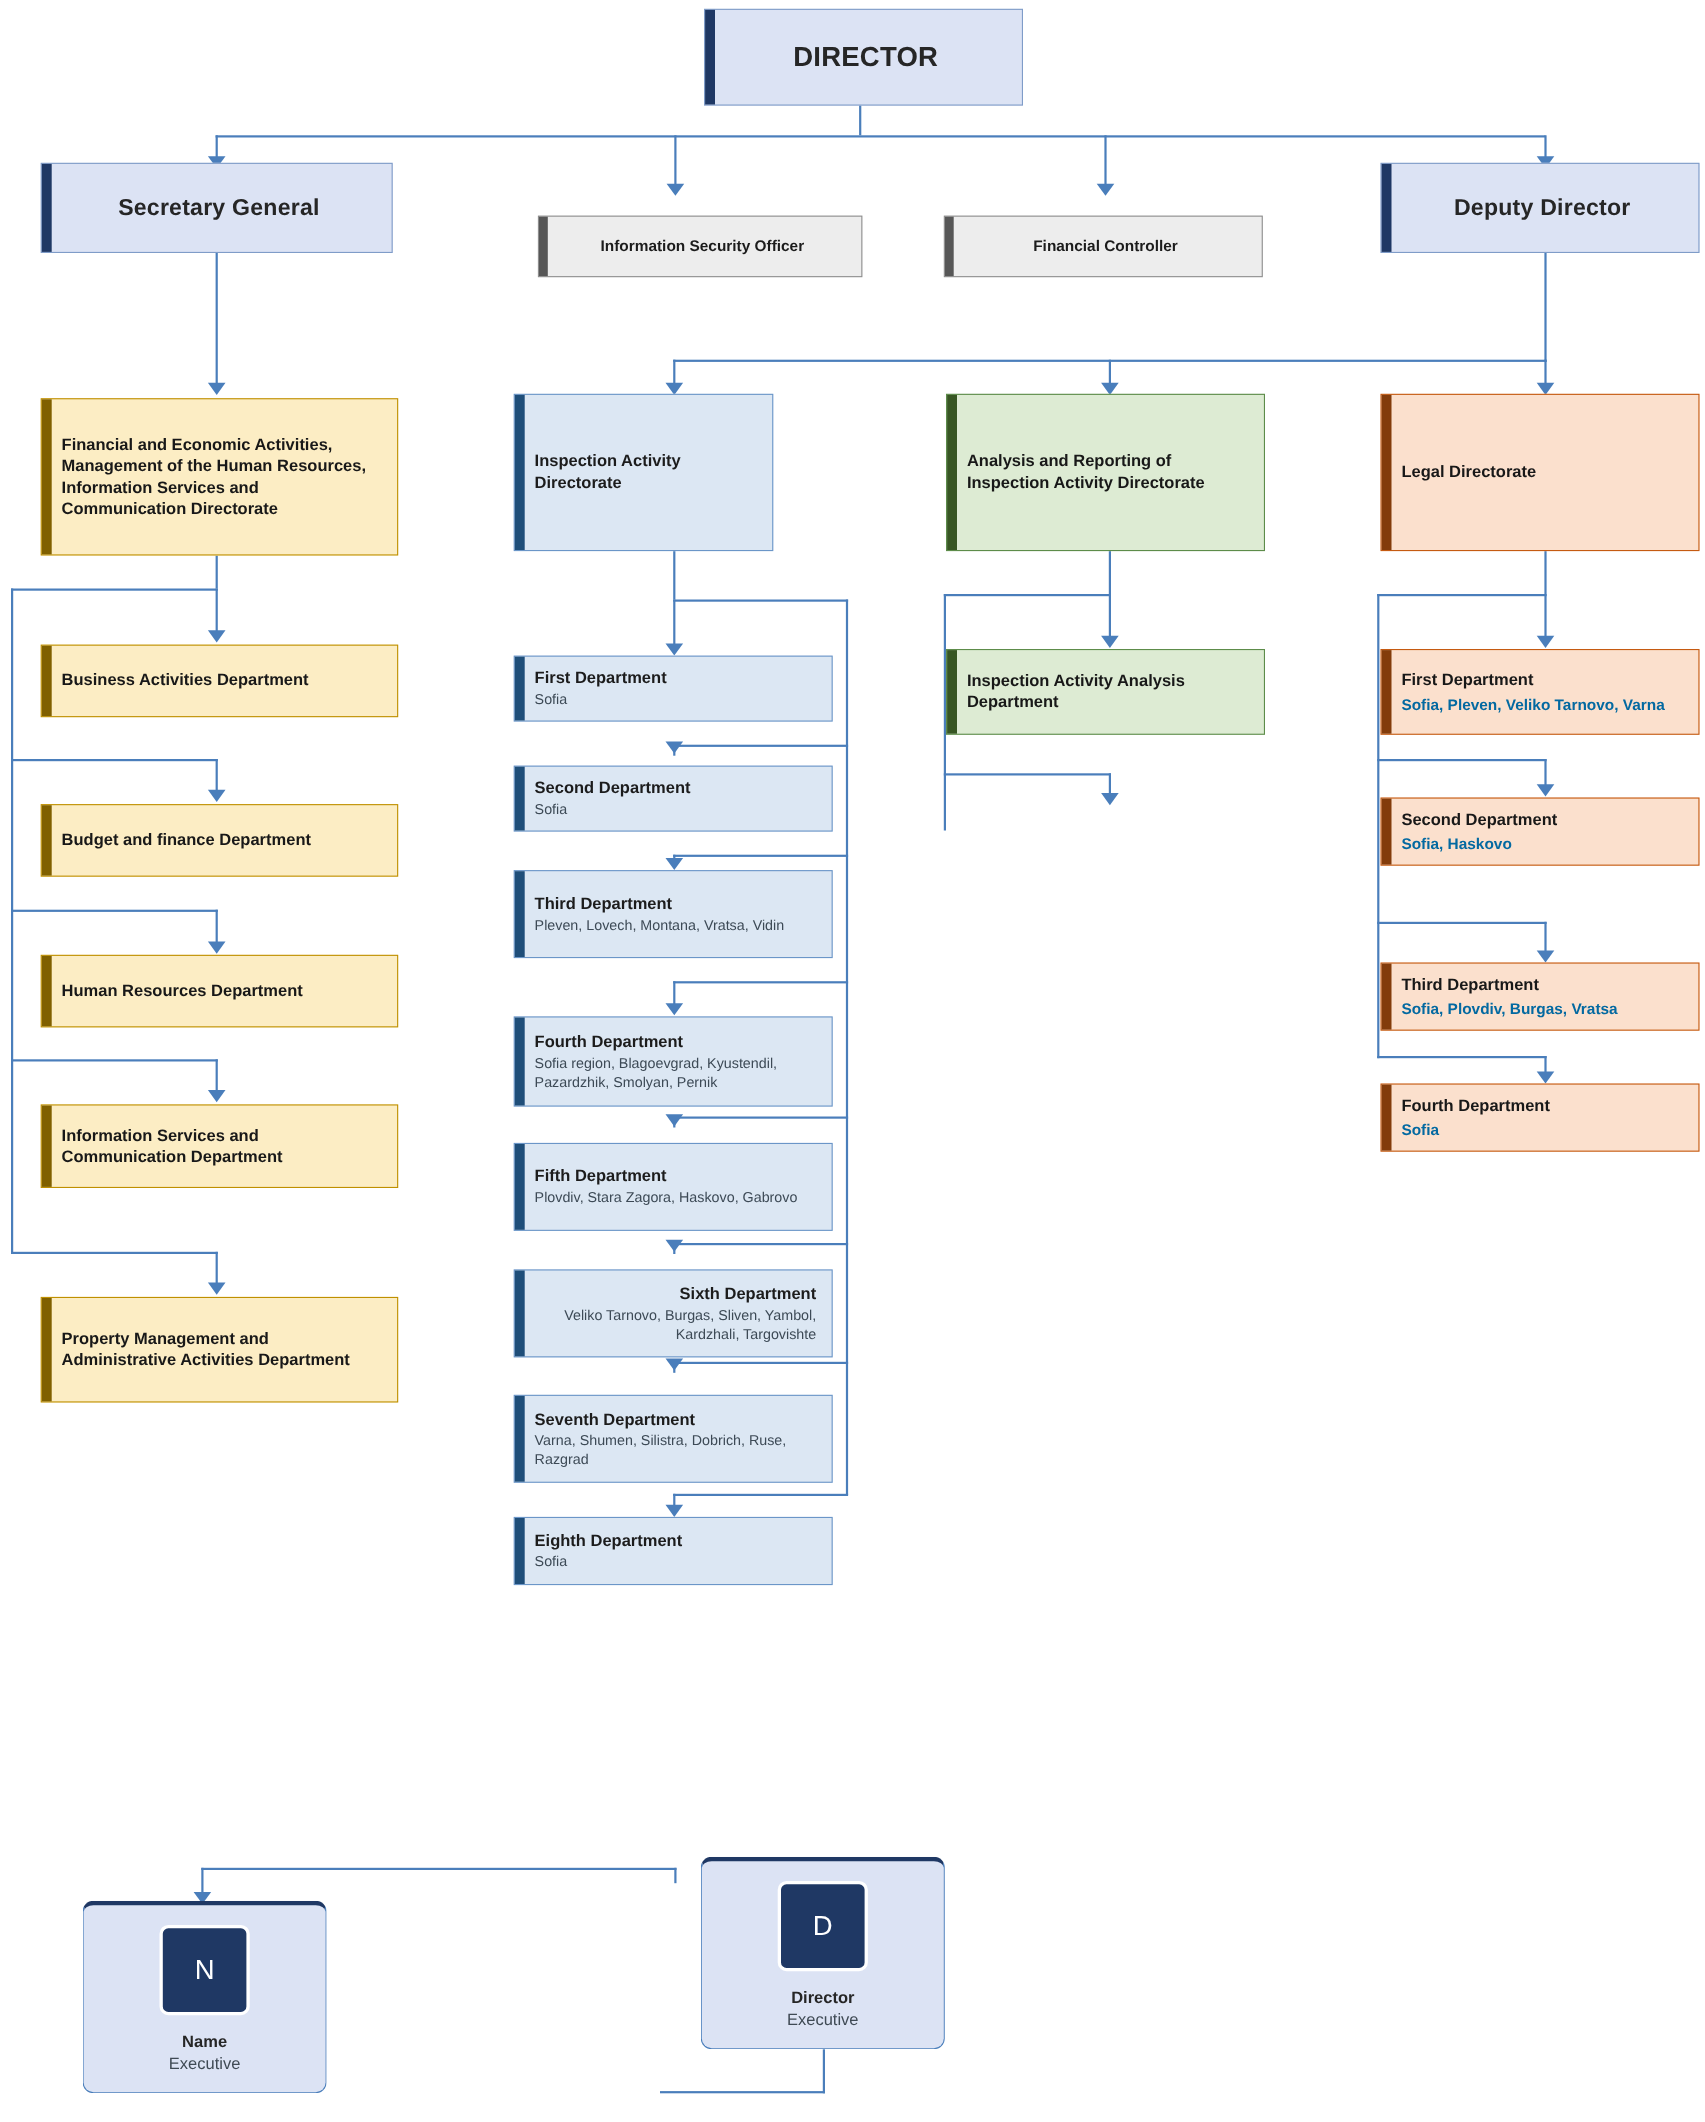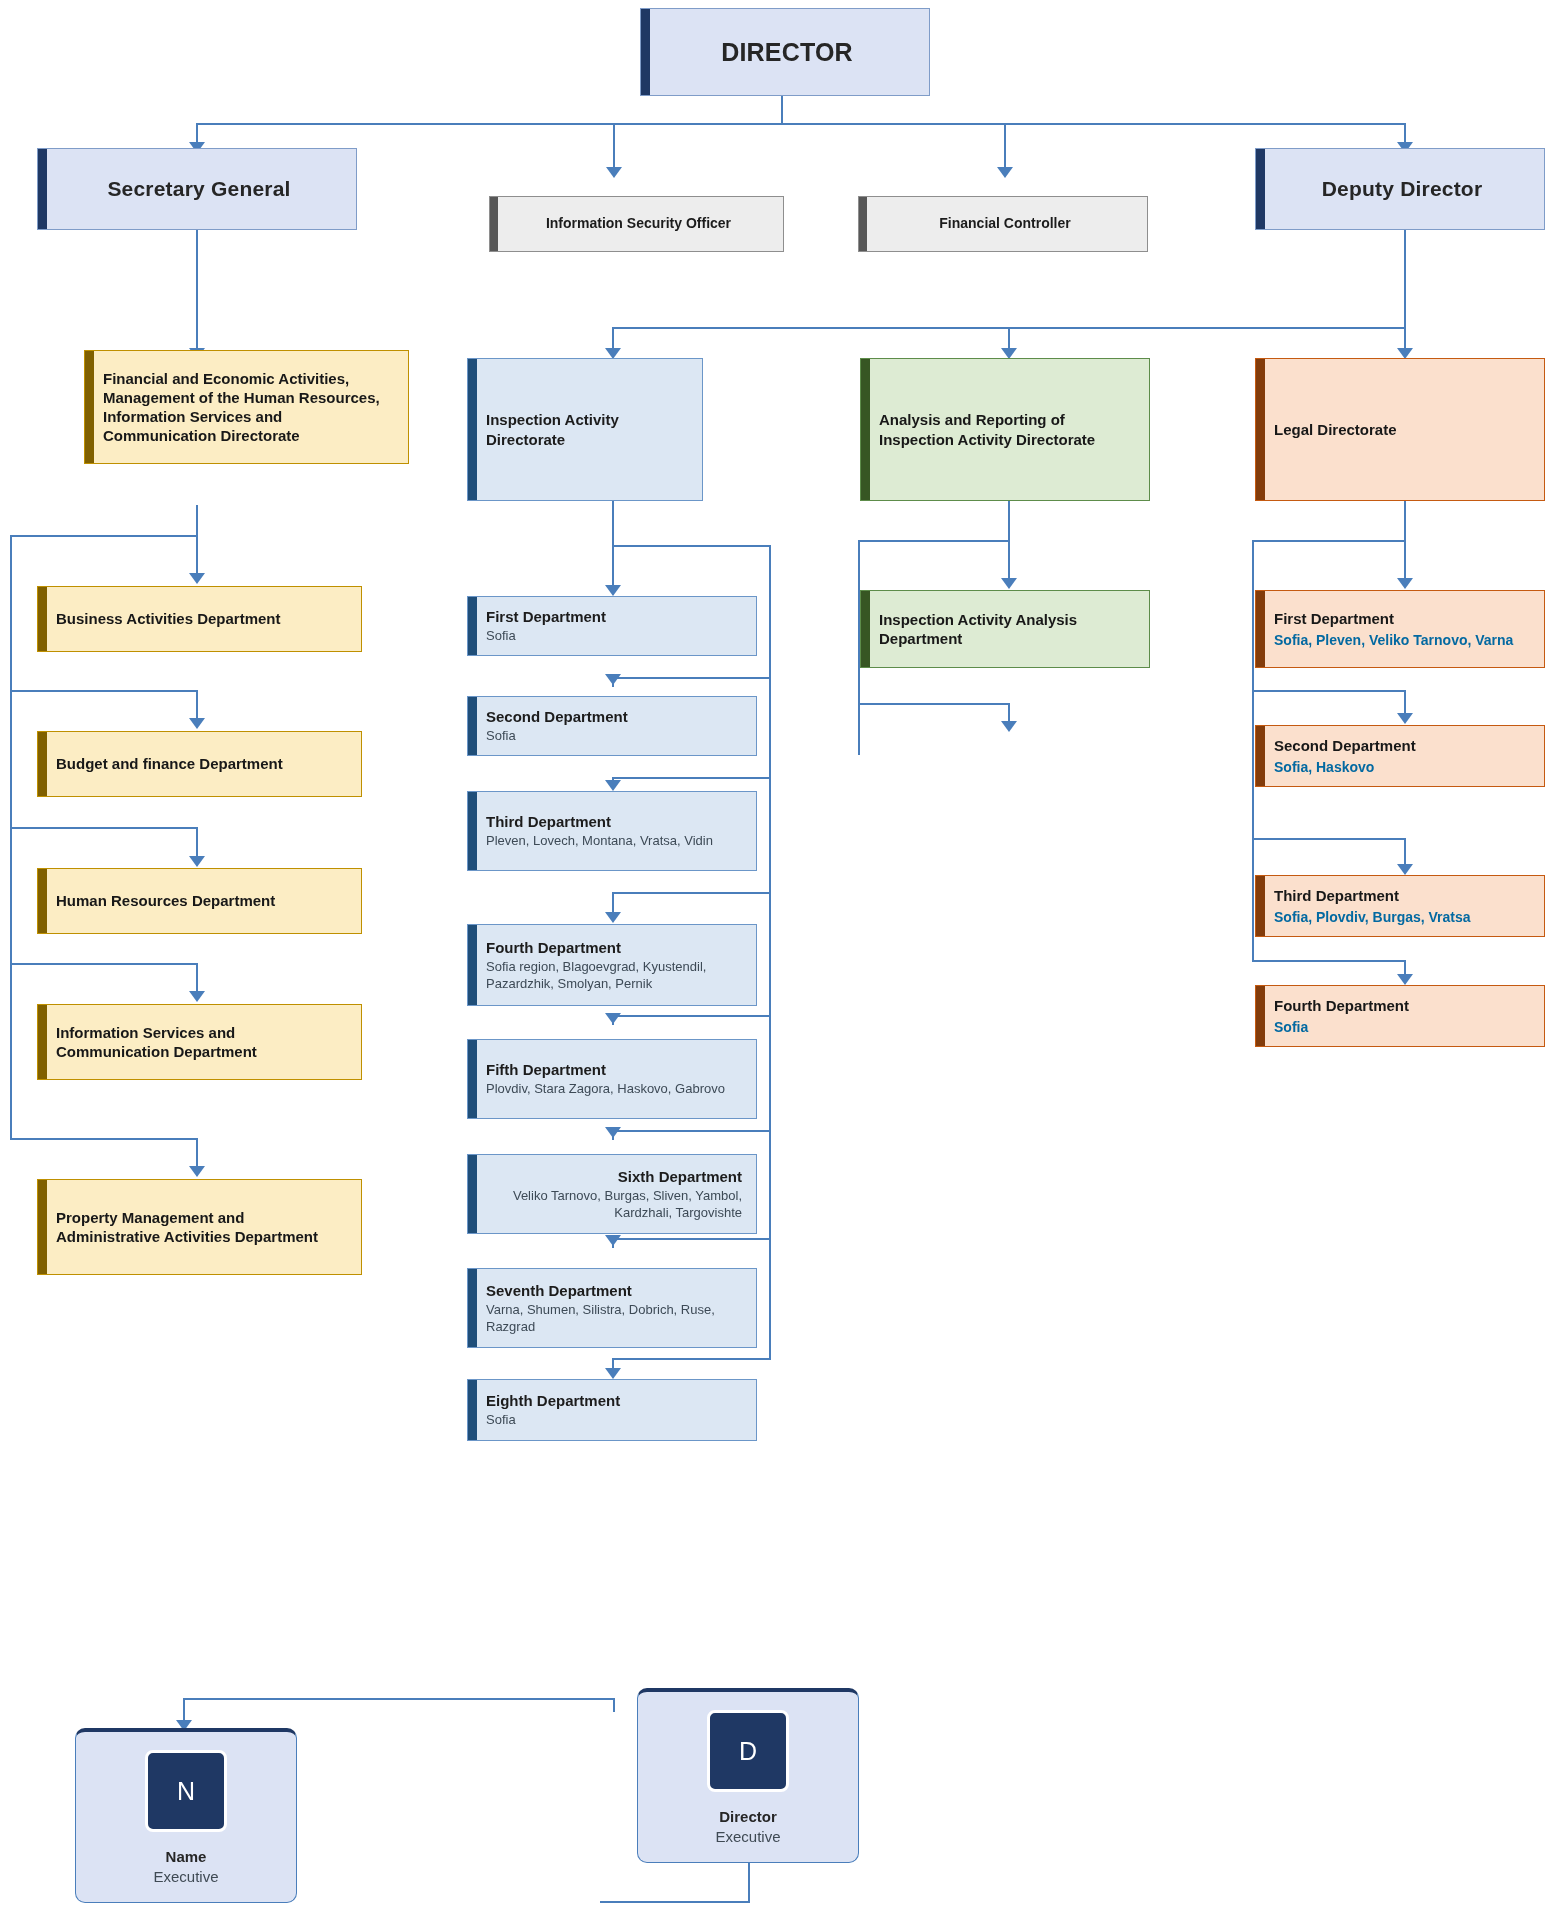--- a/index.html
+++ b/index.html
@@ -269,21 +269,21 @@
   <div class="node staff" style="left:465px;top:196px;width:295px;height:56px;margin-left:24px;">
     <span class="accent"></span>
     <div class="title">Information Security Officer</div>
   </div>
 
   <div class="node staff" style="left:858px;top:196px;width:290px;height:56px;">
     <span class="accent"></span>
     <div class="title">Financial Controller</div>
   </div>
 
-  <div class="node yellow" style="left:37px;top:350px;width:325px;height:114px;margin-left:47px;">
+  <div class="node yellow" style="left:37px;top:362px;width:325px;height:143px;">
     <span class="accent"></span>
     <div class="title">Financial and Economic Activities, Management of the Human Resources, Information Services and Communication Directorate</div>
   </div>
 
   <div class="node yellow" style="left:37px;top:586px;width:325px;height:66px;">
     <span class="accent"></span>
     <div class="title">Business Activities Department</div>
   </div>
 
   <div class="node yellow" style="left:37px;top:731px;width:325px;height:66px;">

